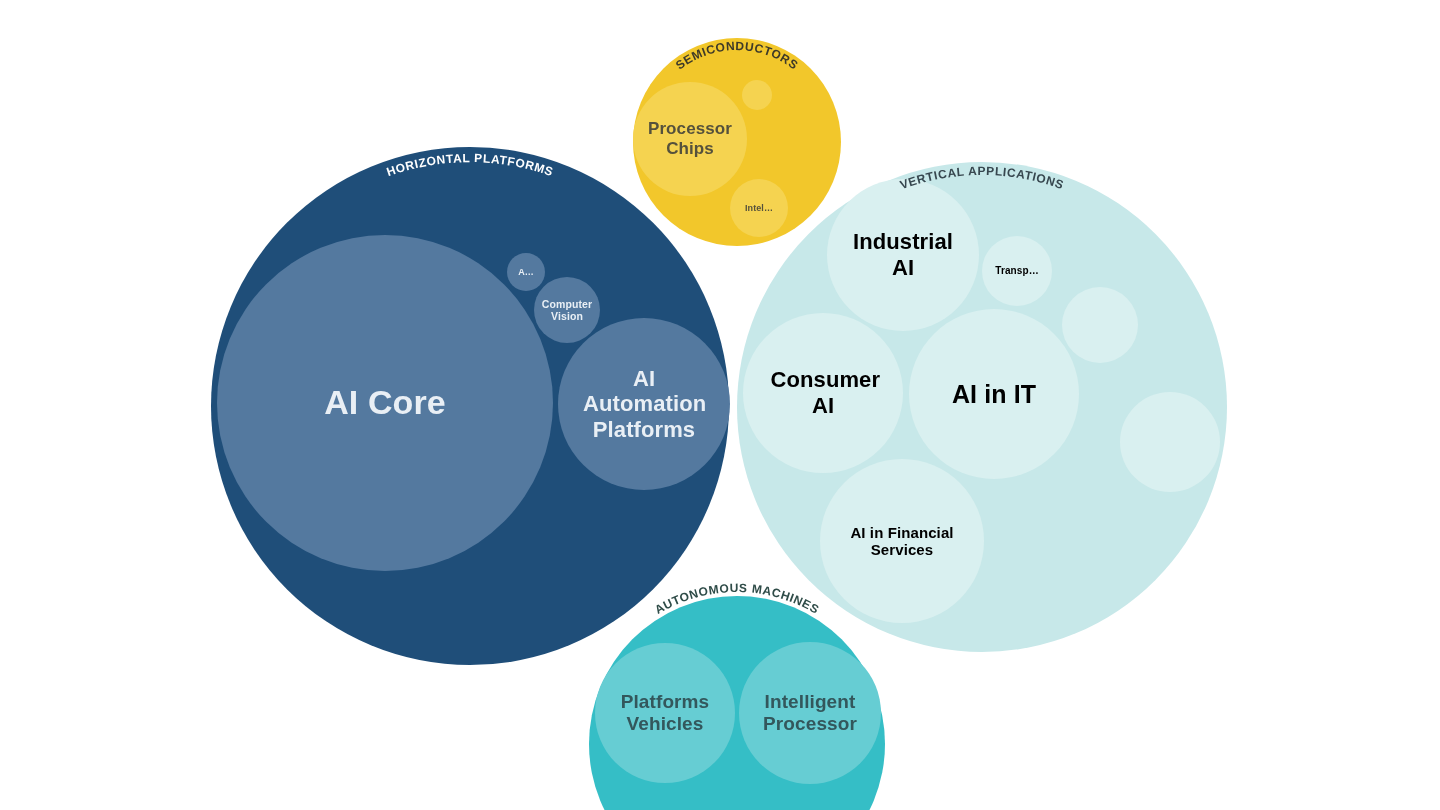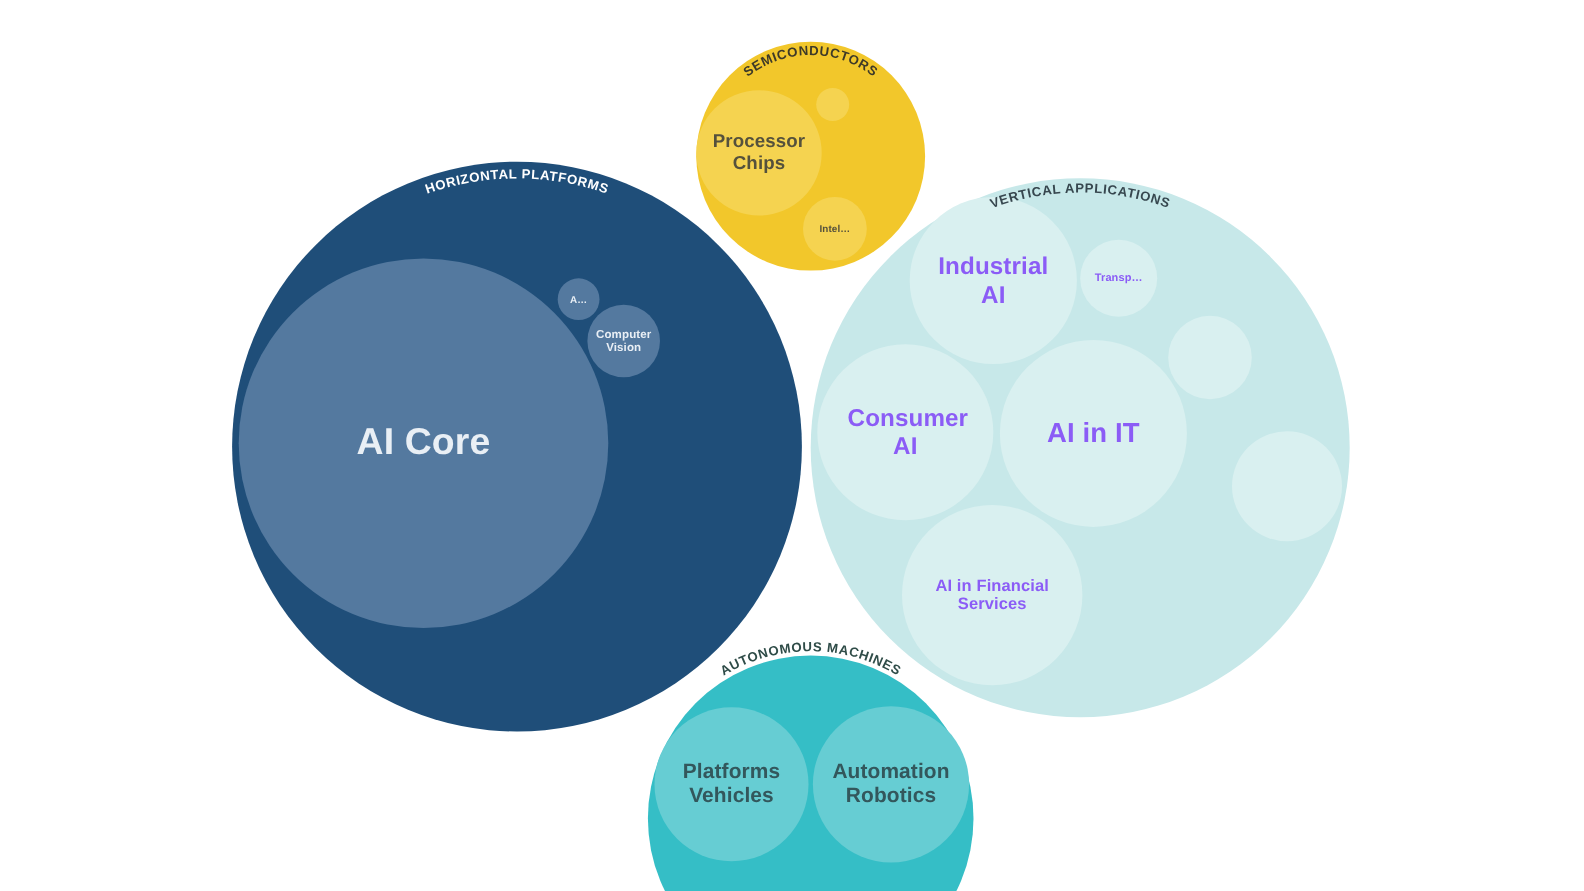--- a/index.html
+++ b/index.html
@@ -12,21 +12,21 @@
     text-align:center; box-sizing:border-box;
   }
   .lbl { line-height:1.16; font-weight:700; letter-spacing:0.1px; }
 
   
   .sem-outer { background:#F2C72B; }
   .sem-inner { background:#F5D350; color:#55513C; }
   .hp-outer  { background:#1F4E79; }
   .hp-inner  { background:#54799F; color:#E9EFF5; }
   .va-outer  { background:#C7E8E9; }
-  .va-inner  { background:#D9F0F0; color:#8b5cf6; }
+  .va-inner  { background:#D9F0F0; color:#000000; }
   .am-outer  { background:#35BEC6; }
   .am-inner  { background:#66CDD3; color:#33575C; }
 
   .arc-overlay { position:absolute; left:0; top:0; pointer-events:none; }
   .arc-label {
     font-family:"Liberation Sans", sans-serif;
     font-size:12px; font-weight:700; letter-spacing:0.6px;
   }
   .sem-label { fill:#3E3A28; }
   .hp-label  { fill:#FFFFFF; }
@@ -44,52 +44,55 @@
   </div>
   <div class="bubble sem-inner" style="left:742px; top:80px; width:30px; height:30px;"></div>
   <div class="bubble sem-inner" style="left:730px; top:179px; width:58px; height:58px;">
     <div class="lbl" style="font-size:9px;">Intel…</div>
   </div>
 
   <div class="bubble hp-outer" style="left:211px; top:147px; width:518px; height:518px;"></div>
   <div class="bubble hp-inner" style="left:217px; top:235px; width:336px; height:336px;">
     <div class="lbl" style="font-size:34px;">AI Core</div>
   </div>
+  <div class="bubble hp-inner" style="left:558px; top:318px; width:172px; height:172px;">
+    <div class="lbl" style="width:122px; font-size:22px;">AI Automation Platforms</div>
+  </div>
   <div class="bubble hp-inner" style="left:507px; top:253px; width:38px; height:38px;">
     <div class="lbl" style="font-size:9px;">A…</div>
   </div>
   <div class="bubble hp-inner" style="left:534px; top:277px; width:66px; height:66px;">
     <div class="lbl" style="width:55px; font-size:10.5px;">Computer Vision</div>
   </div>
 
   <div class="bubble va-outer" style="left:737px; top:162px; width:490px; height:490px;"></div>
   <div class="bubble va-inner" style="left:827px; top:179px; width:152px; height:152px;">
     <div class="lbl" style="width:118px; font-size:22px;">Industrial AI</div>
   </div>
-  <div class="bubble va-inner" style="left:982px; top:218px; width:70px; height:70px;">
+  <div class="bubble va-inner" style="left:982px; top:236px; width:70px; height:70px;">
     <div class="lbl" style="font-size:10px;">Transp…</div>
   </div>
   <div class="bubble va-inner" style="left:1062px; top:287px; width:76px; height:76px;"></div>
   <div class="bubble va-inner" style="left:1120px; top:392px; width:100px; height:100px;"></div>
   <div class="bubble va-inner" style="left:743px; top:313px; width:160px; height:160px;">
     <div class="lbl" style="width:105px; font-size:22px;">Consumer AI</div>
   </div>
   <div class="bubble va-inner" style="left:909px; top:309px; width:170px; height:170px;">
     <div class="lbl" style="font-size:25px;">AI in IT</div>
   </div>
   <div class="bubble va-inner" style="left:820px; top:459px; width:164px; height:164px;">
     <div class="lbl" style="width:112px; font-size:15px;">AI in Financial Services</div>
   </div>
 
   <div class="bubble am-outer" style="left:589px; top:596px; width:296px; height:296px;"></div>
   <div class="bubble am-inner" style="left:595px; top:643px; width:140px; height:140px;">
     <div class="lbl" style="width:125px; font-size:19px;">Platforms Vehicles</div>
   </div>
   <div class="bubble am-inner" style="left:739px; top:642px; width:142px; height:142px;">
-    <div class="lbl" style="width:110px; font-size:19px;">Automation Robotics</div>
+    <div class="lbl" style="width:110px; font-size:19px;">Intelligent Processor</div>
   </div>
 
   <svg class="arc-overlay" width="1440" height="810" viewBox="0 0 1440 810" xmlns="http://www.w3.org/2000/svg">
     <defs>
       <path id="arc-sem" d="M 645 142 A 92 92 0 0 1 829 142"></path>
       <path id="arc-hp" d="M 226 406 A 244 244 0 0 1 714 406"></path>
       <path id="arc-va" d="M 750 407 A 232 232 0 0 1 1214 407"></path>
       <path id="arc-am" d="M 585 744 A 152 152 0 0 1 889 744"></path>
     </defs>
     <text class="arc-label sem-label" text-anchor="middle">

